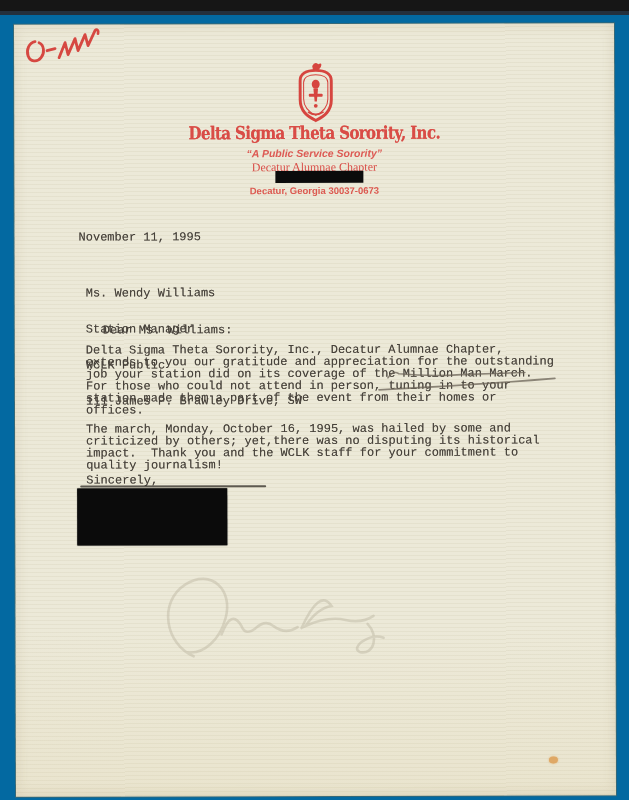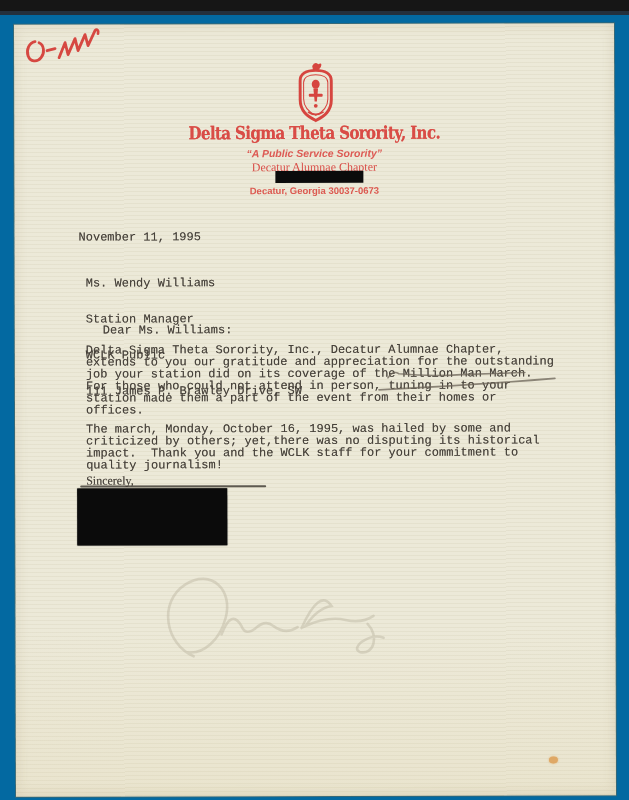--- a/index.html
+++ b/index.html
@@ -94,42 +94,42 @@
     </svg>
 
     <div class="lh-title">Delta Sigma Theta Sorority, Inc.</div>
     <div class="lh-tagline">“A Public Service Sorority”</div>
     <div class="lh-chapter">Decatur Alumnae Chapter</div>
     <div class="redact redact-address"></div>
     <div class="lh-location">Decatur, Georgia 30037-0673</div>
 
     <div class="mono" style="left:64px;top:207px;">November 11, 1995</div>
 
-    <div class="mono" style="left:71px;top:229px;">
+    <div class="mono" style="left:71px;top:239px;">
       <div>Ms. Wendy Williams</div>
       <div>Station Manager</div>
       <div>WCLK Public</div>
       <div>111 James P. Brawley Drive, SW</div>
     </div>
 
     <div class="mono" style="left:88px;top:300px;">Dear Ms. Williams:</div>
 
     <div class="mono" style="left:71px;top:320px;">Delta Sigma Theta Sorority, Inc., Decatur Alumnae Chapter,
 extends to you our gratitude and appreciation for the outstanding
 job your station did on its coverage of the Million Man March.
 For those who could not attend in person, tuning in to your
 station made them a part of the event from their homes or
 offices.</div>
 
     <div class="mono" style="left:71px;top:399px;">The march, Monday, October 16, 1995, was hailed by some and
 criticized by others; yet,there was no disputing its historical
 impact.  Thank you and the WCLK staff for your commitment to
 quality journalism!</div>
 
-    <div class="mono" style="left:71px;top:450px;font-family:Liberation Serif, serif;">Sincerely,</div>
+    <div class="mono" style="left:71px;top:450px;">Sincerely,</div>
 
     <div class="closing-underline"></div>
     <div class="redact redact-signature"></div>
 
     <svg class="overlay-svg" viewBox="0 0 600 772">
       <g stroke="#6b6357" stroke-width="1.6" fill="none" stroke-linecap="round" opacity="0.75">
         <path d="M373,354 q5,-8 11,-4 q32,3 62,1 q34,-1 64,-2"></path>
         <path d="M364,366 Q452,362 540,355"></path>
       </g>
       <g stroke="#b7b19c" stroke-width="2.6" fill="none" stroke-linecap="round" opacity="0.42">

